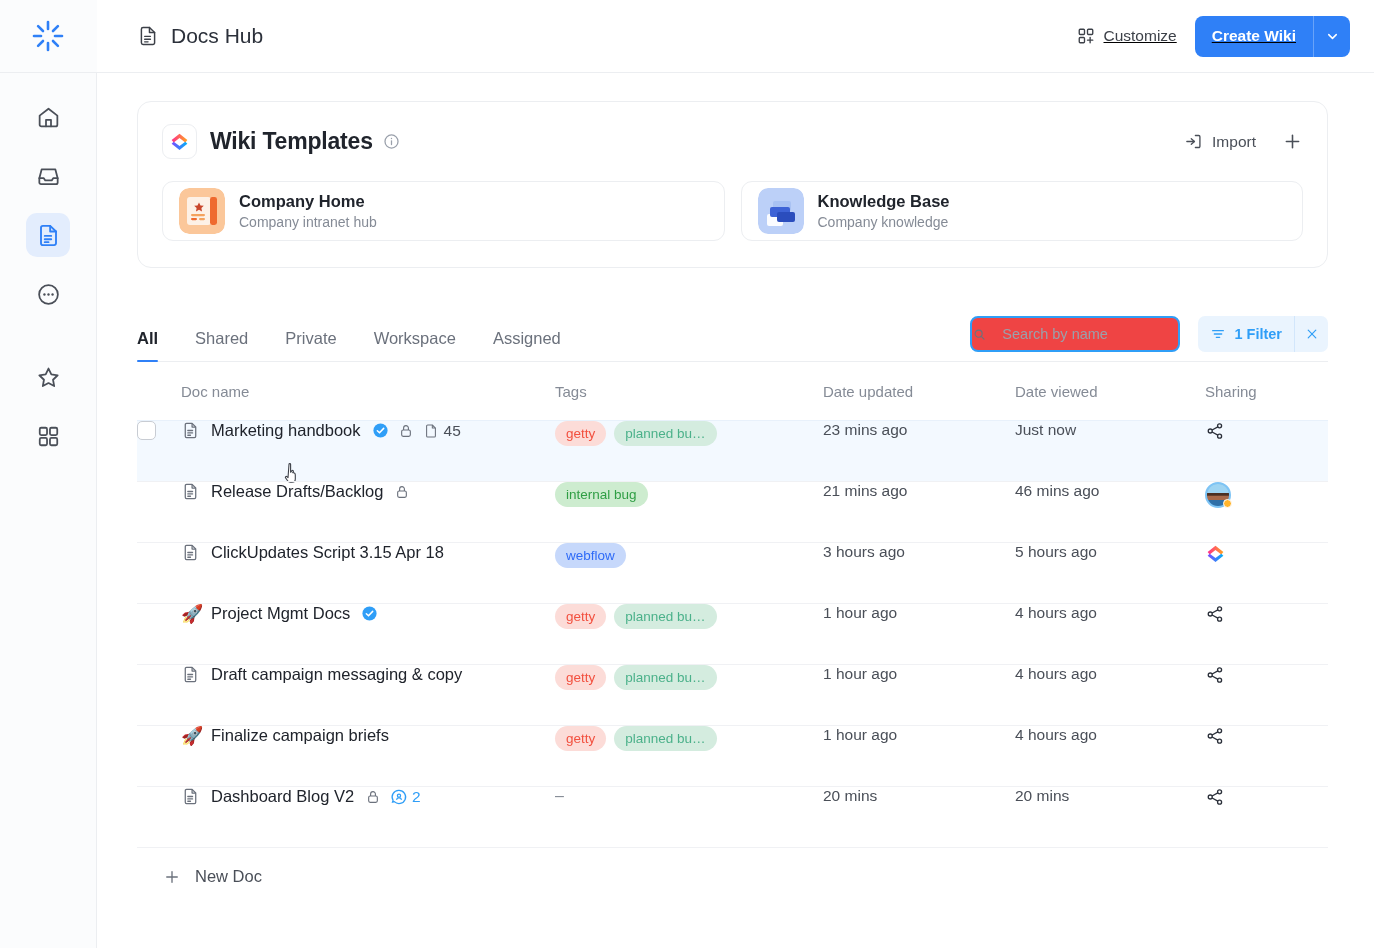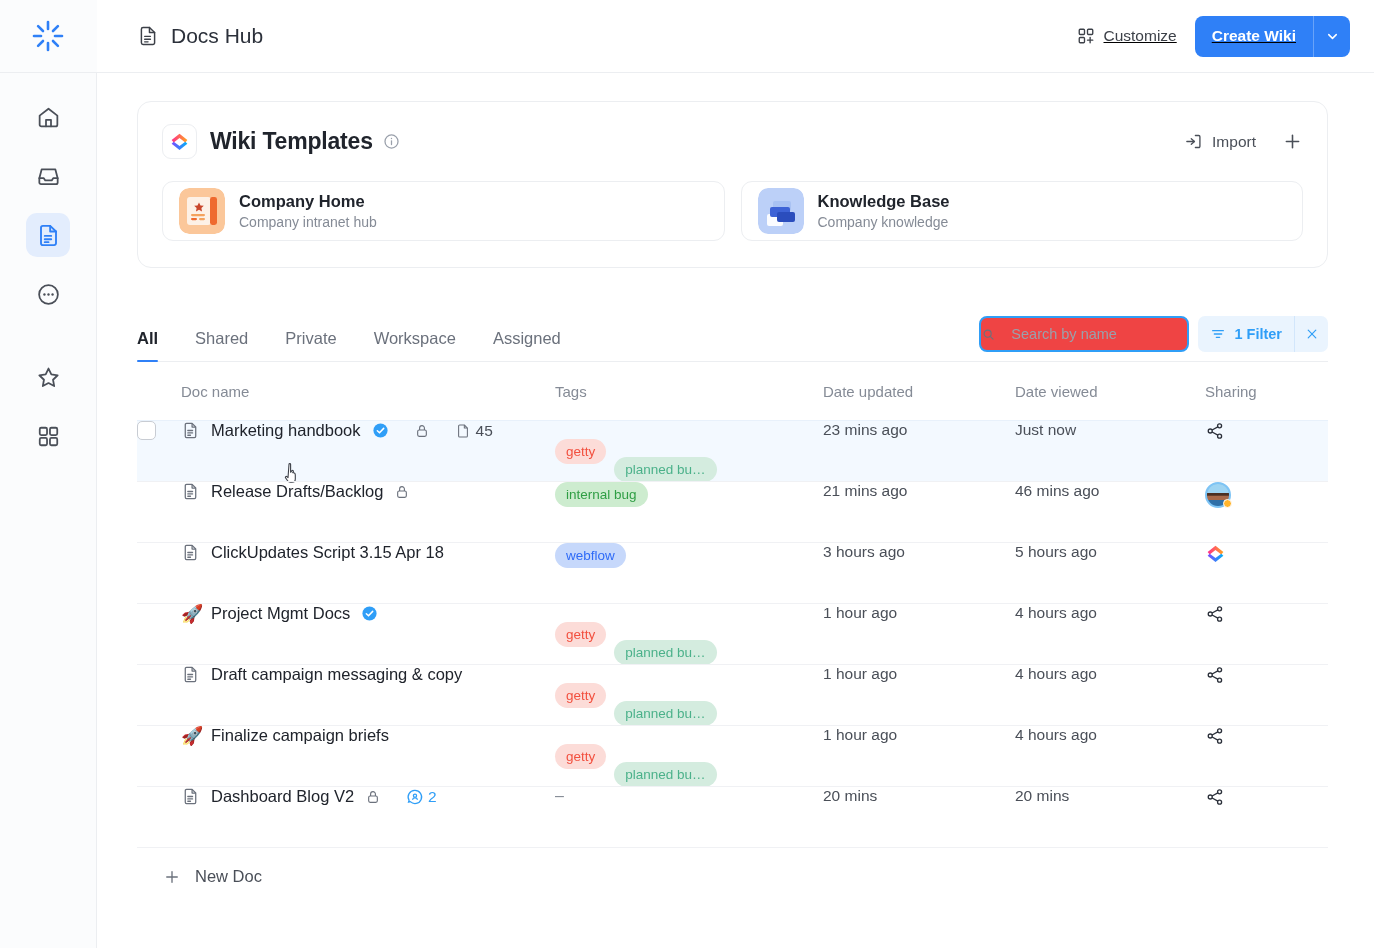--- a/index.html
+++ b/index.html
@@ -123,21 +123,21 @@
     background: #ef4444;
   }
   .search-box input {
     border: none; outline: none; font-size: 14.5px;
     color: #2b303a; width: 100%; background: transparent;
     font-family: "Liberation Sans", sans-serif;
   }
   .search-box input::placeholder { color: #9aa0ab; }
   .filter-chip {
     display: flex; align-items: center; background: #eaf4fe;
-    border-radius: 7px; height: 36px; margin-left: 9px; cursor: pointer;
+    border-radius: 7px; height: 36px; margin-left: 18px; cursor: pointer;
   }
   .filter-chip-label {
     display: flex; align-items: center; gap: 8px;
     padding: 0 12px; color: #2f9ef7; font-size: 14.5px; font-weight: 700;
   }
   .filter-chip-x {
     display: flex; align-items: center; justify-content: center;
     width: 34px; height: 36px; border-left: 1px solid #d2e6fb; cursor: pointer;
   }
 
@@ -158,26 +158,26 @@
   .c-view   { width: 190px; flex: 0 0 190px; }
   .c-share  { flex: 1 1 auto; display: flex; align-items: center; }
 
   .chk {
     width: 19px; height: 19px; border: 1.6px solid #c8ccd3;
     border-radius: 5px; background: #fff; flex: 0 0 19px; cursor: pointer;
   }
   .chk-slot { width: 44px; flex: 0 0 44px; display: flex; align-items: center; }
   .doc-ico { width: 30px; flex: 0 0 30px; display: flex; align-items: center; }
   .doc-title { font-size: 16.5px; color: #20242c; white-space: nowrap; }
-  .meta-icons { display: flex; align-items: center; gap: 25px; margin-left: 11px; }
+  .meta-icons { display: flex; align-items: center; gap: 9px; margin-left: 11px; }
   .pg-count { display: flex; align-items: center; gap: 5px; font-size: 15.5px; color: #4a4f58; }
   .mention { display: flex; align-items: center; gap: 4px; color: #2f9ef7; font-size: 15.5px; font-weight: 400; }
 
   .tag { font-size: 13.5px; border-radius: 999px; padding: 5px 11px; white-space: nowrap; }
-  .tag.clip { max-width: 118px; overflow: hidden; text-overflow: ellipsis; margin-top: 36px; }
+  .tag.clip { max-width: 118px; overflow: hidden; text-overflow: ellipsis; }
   .tag-dash { color: #858b96; font-size: 16px; }
 
   .cell-txt { font-size: 15.5px; color: #4a4f58; }
   .avatar {
     width: 26px; height: 26px; border-radius: 50%;
     border: 2px solid #7ec4f5; position: relative;
     background: #6fb7e8; overflow: visible;
   }
   .avatar .face {
     position: absolute; inset: 0; border-radius: 50%; overflow: hidden;

